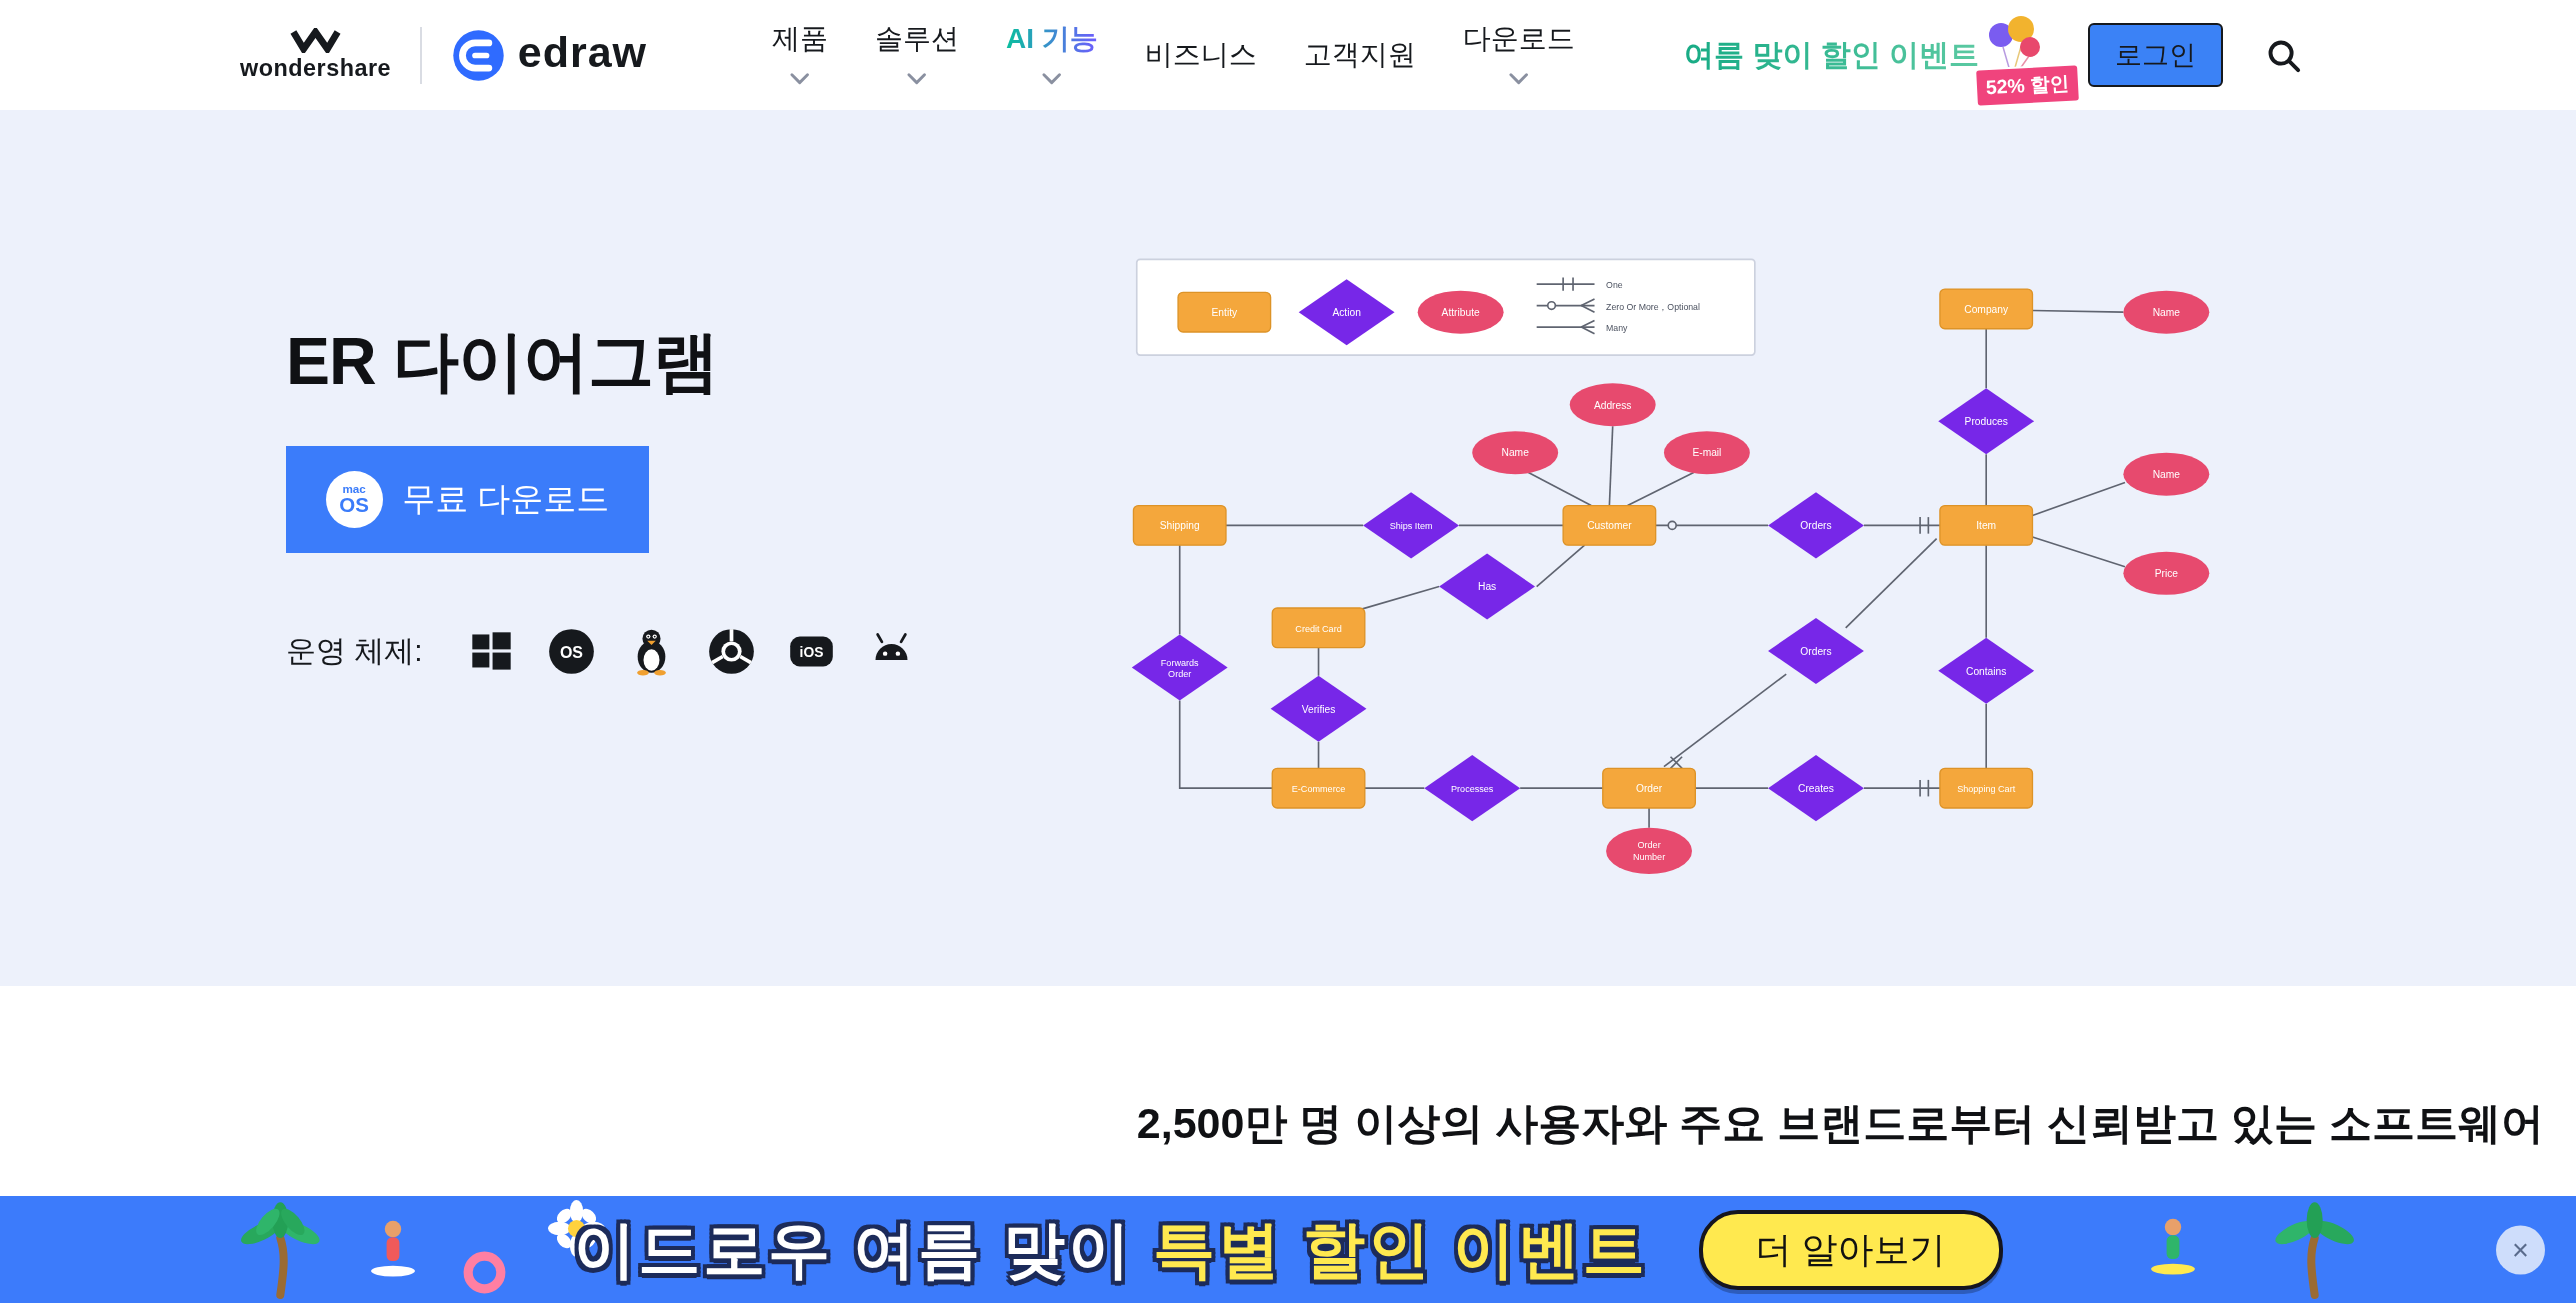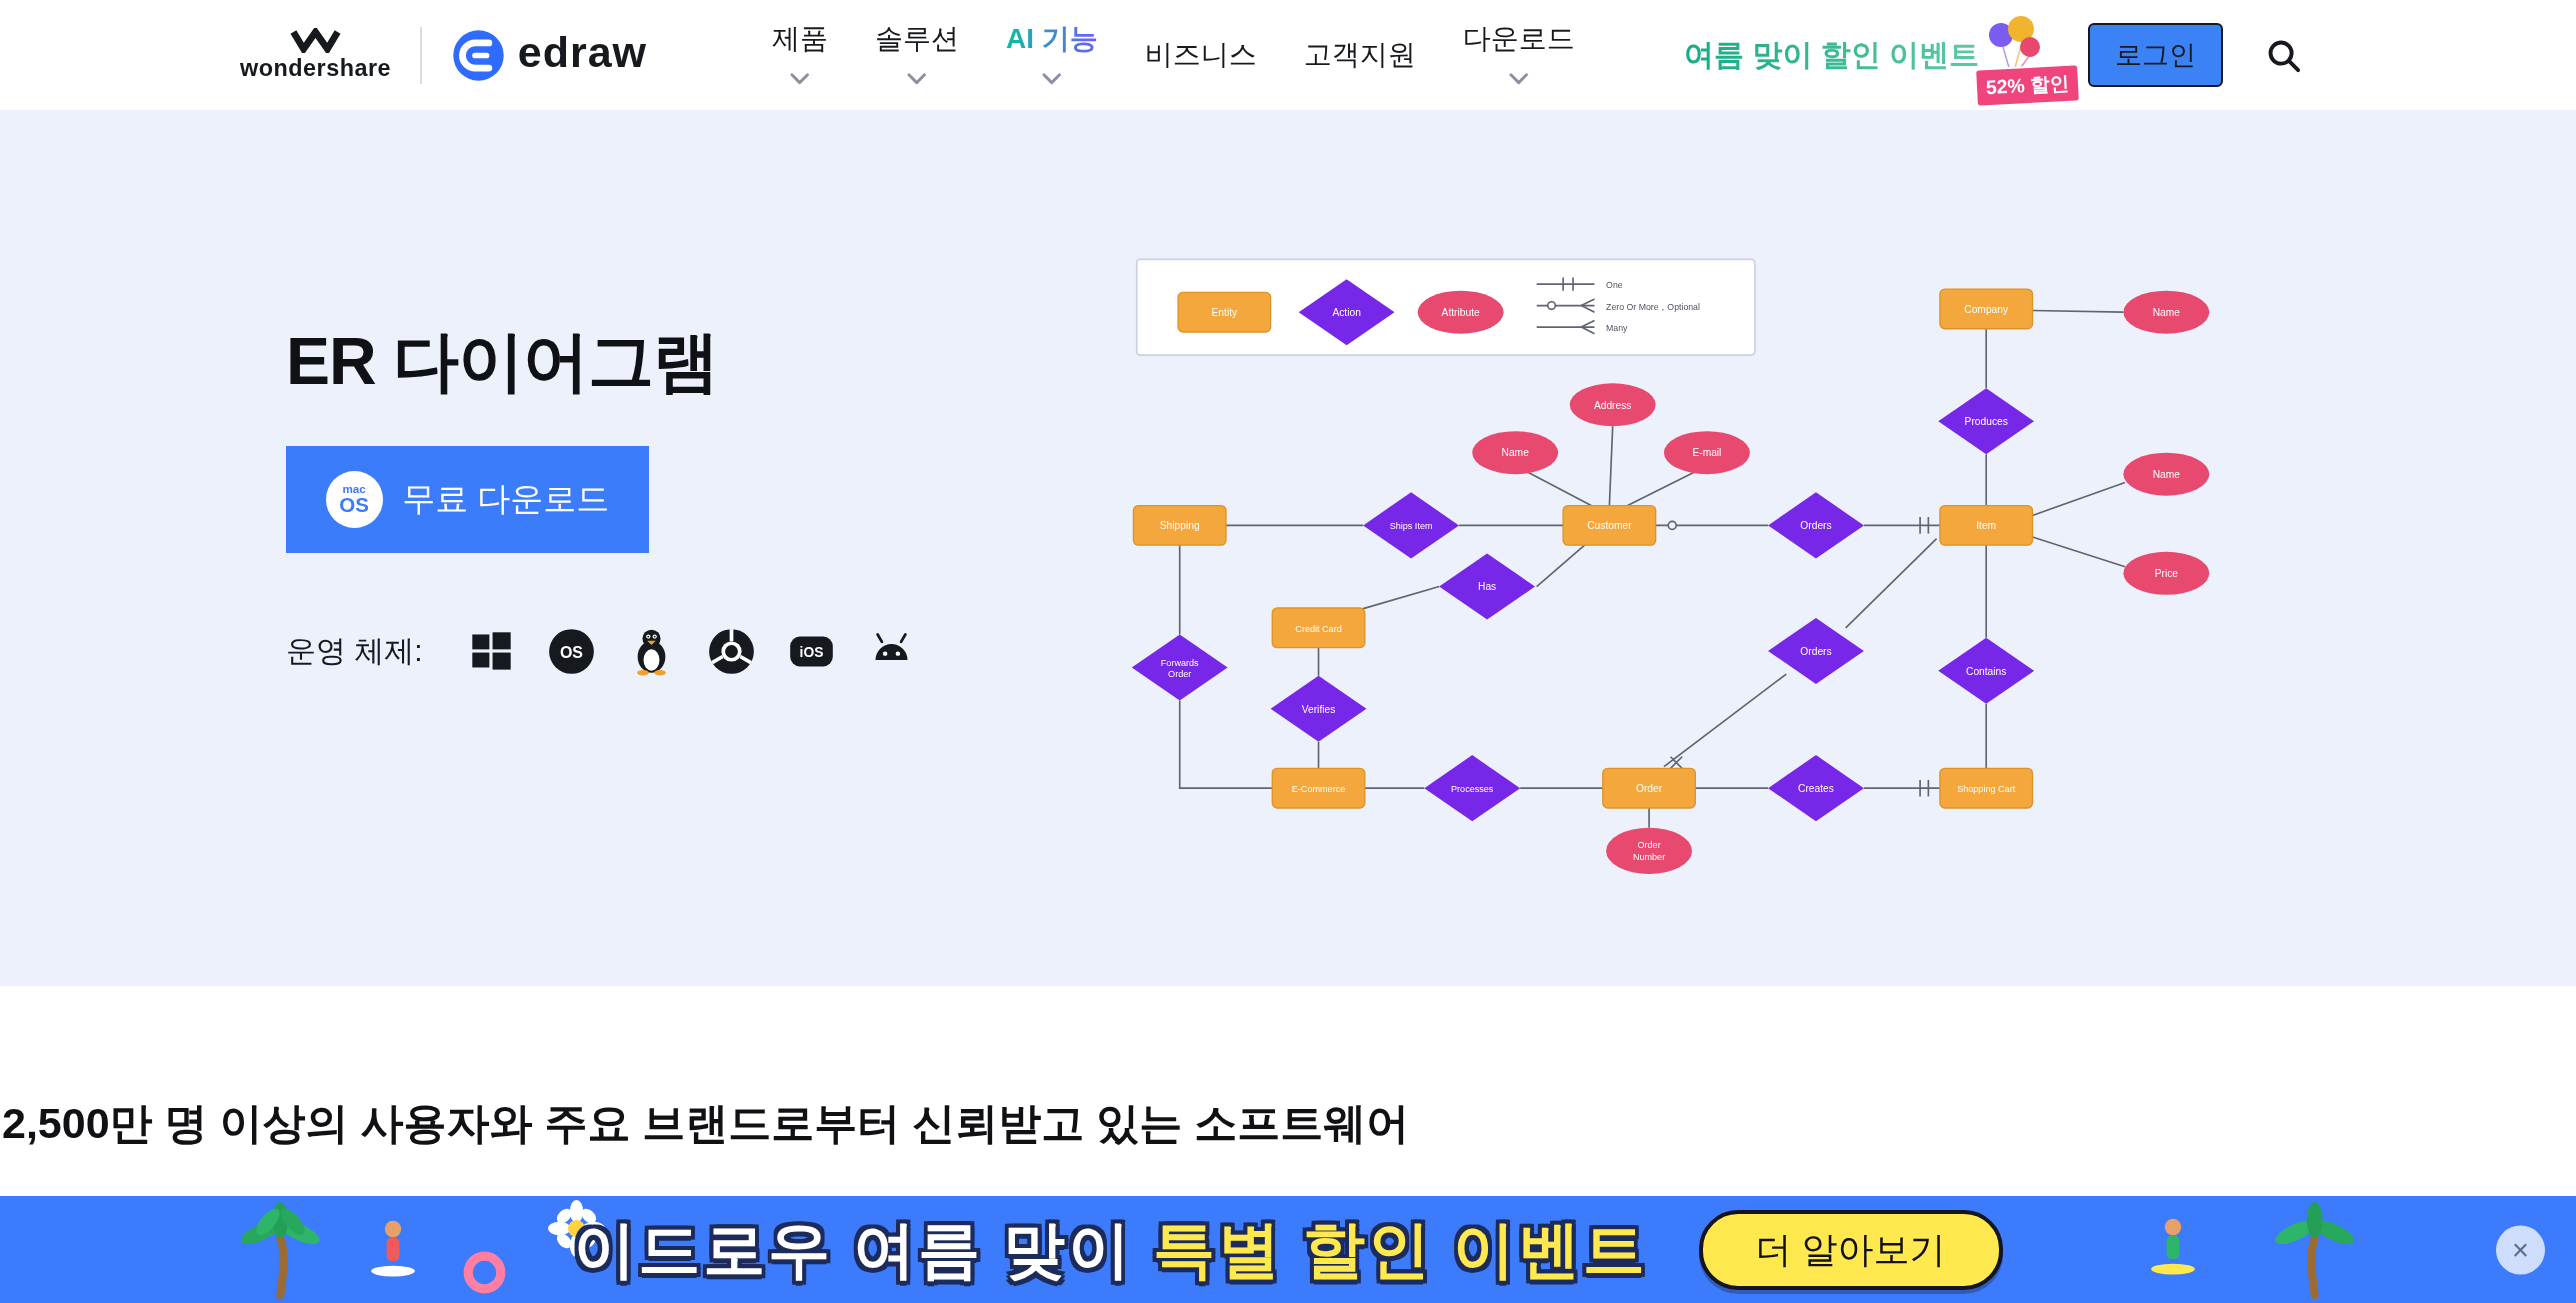--- a/index.html
+++ b/index.html
@@ -57,22 +57,22 @@
   .hero-right { position:absolute; left:1130px; top:146px; width:1091px; height:628px; }
   .er { width:100%; height:100%; }
   .er text { font-family:"Liberation Sans",sans-serif; fill:#fff; font-size:6.2px; text-anchor:middle; }
   .er text.sm { font-size:5.5px; }
   .er text.lg { fill:#4c5260; font-size:5.3px; text-anchor:start; }
   .er .nrect { fill:#f4a73c; stroke:#dd9327; stroke-width:.8; }
   .er .ndia  { fill:#7727e8; }
   .er .nell  { fill:#e74a6e; }
 
   
-  .trust { position:absolute; top:986px; left:2px; width:2536px; height:210px; background:#fff;
-           display:flex; justify-content:flex-start; }
+  .trust { position:absolute; top:986px; left:8px; width:2536px; height:210px; background:#fff;
+           display:flex; justify-content:flex-end; }
   .trust-heading { margin-top:109px; font-size:43px; font-weight:800; color:#101114; }
 
   
   .banner { position:absolute; left:0; bottom:0; width:2576px; height:108px; background:#3c7bfb;
             overflow:hidden; cursor:pointer; }
   .banner-inner { position:absolute; inset:0; display:flex; align-items:center; justify-content:center; gap:51px; }
   .banner-textline { font-size:62px; font-weight:900; letter-spacing:2.9px; white-space:nowrap; }
   .bt-white { color:#ffffff; }
   .bt-yellow { color:#ffe94f; }
   .outline { text-shadow:

